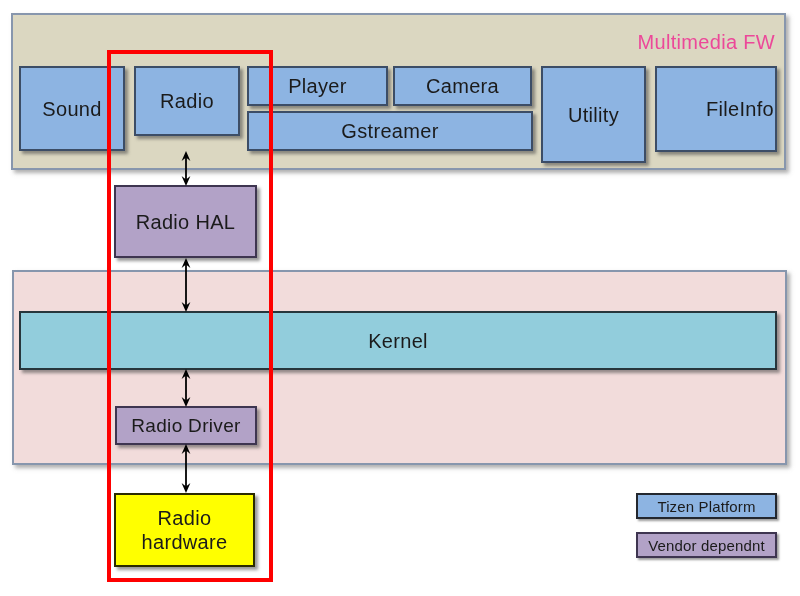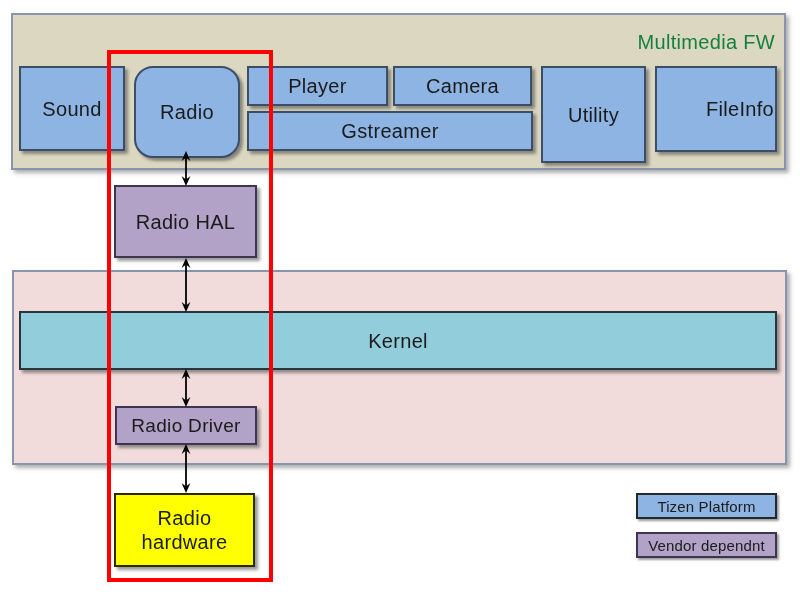--- a/index.html
+++ b/index.html
@@ -9,35 +9,35 @@
     letter-spacing:0.02em;
   }
   .panel{
     position:absolute;box-sizing:border-box;
     border:2px solid #8796ad;
     box-shadow:3px 3px 4px rgba(110,110,110,0.55);
   }
   .panel-mmfw{left:11px;top:13px;width:775px;height:157px;background:#dbd7c1;}
   .panel-system{left:12px;top:270px;width:775px;height:195px;background:#f2dcdb;}
   .panel-label{
-    position:absolute;font-size:20px;line-height:24px;color:#15803d;white-space:nowrap;
+    position:absolute;font-size:20px;line-height:24px;color:#ec4899;white-space:nowrap;
   }
   .label-mmfw{top:30px;right:25px;}
   .label-system{top:283px;right:25px;}
   .box{
     position:absolute;box-sizing:border-box;display:flex;align-items:center;justify-content:center;
     text-align:center;font-size:20px;line-height:24px;
     border:2px solid #3c4d66;background:#8db4e2;
     box-shadow:3px 3px 3px rgba(70,70,70,0.55);
   }
   .purple{background:#b2a2c7;border-color:#3e3550;}
   .teal{background:#92cddc;border-color:#27363c;}
   .yellow{background:#ffff00;border-color:#2b2b00;}
   .sound{left:19px;top:66px;width:106px;height:85px;}
-  .radio{left:134px;top:66px;width:106px;height:92px;border-radius:19px;}
+  .radio{left:134px;top:66px;width:106px;height:70px;}
   .player{left:247px;top:66px;width:141px;height:40px;}
   .camera{left:393px;top:66px;width:139px;height:40px;}
   .gstreamer{left:247px;top:111px;width:286px;height:40px;}
   .utility{left:541px;top:66px;width:105px;height:97px;}
   .fileinfo{left:655px;top:66px;width:122px;height:86px;padding-left:48px;}
   .radio-hal{left:114px;top:185px;width:143px;height:73px;}
   .kernel{left:19px;top:311px;width:758px;height:59px;}
   .radio-driver{left:115px;top:406px;width:142px;height:39px;font-size:19px;}
   .radio-hardware{left:114px;top:493px;width:141px;height:74px;padding:0 21px;}
   .red-rect{

